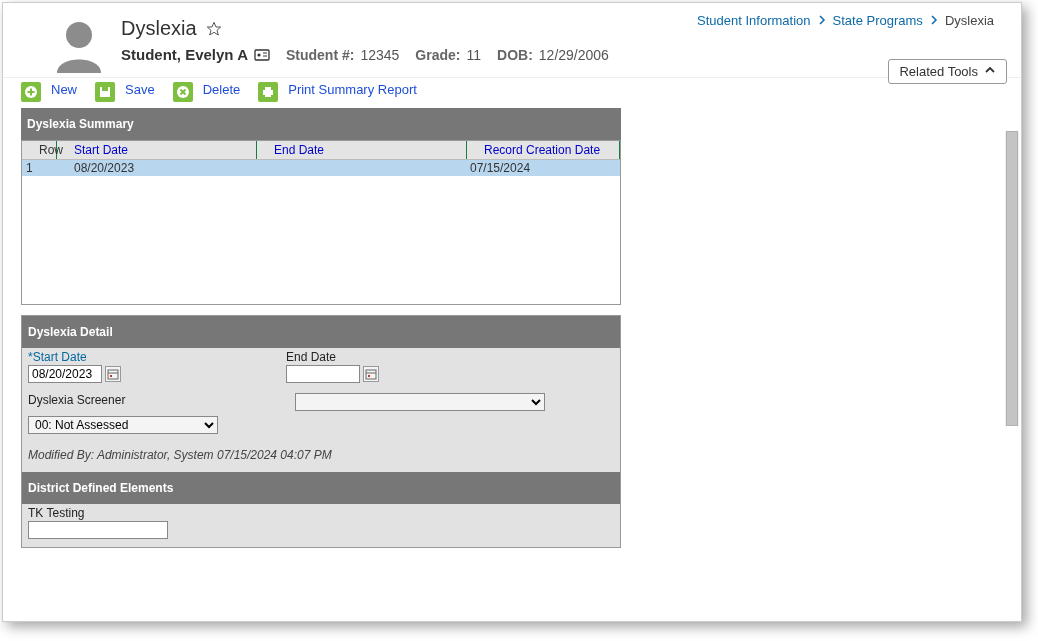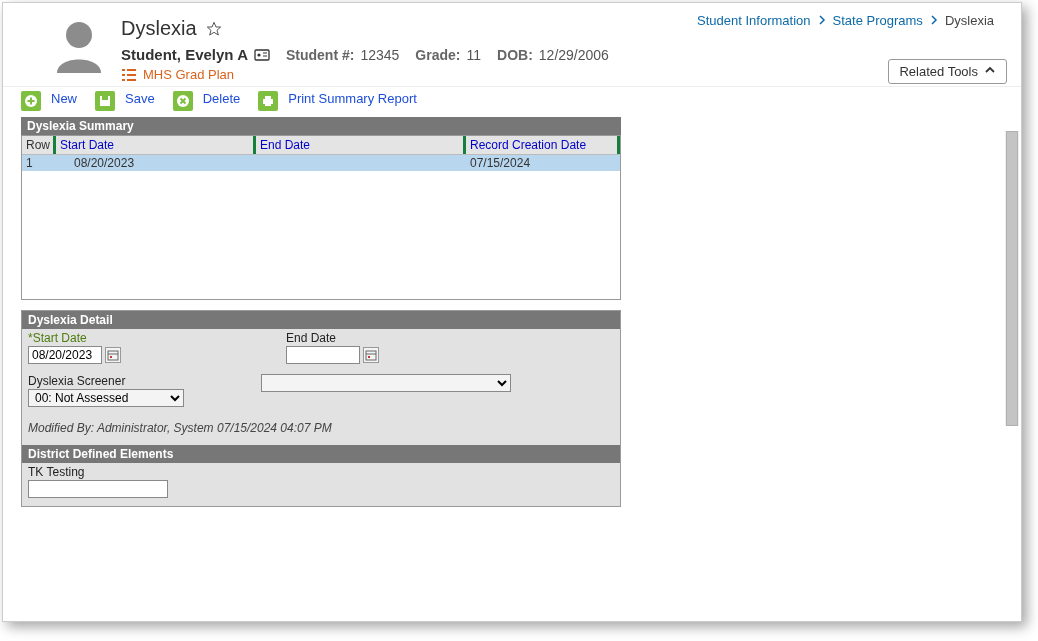--- a/index.html
+++ b/index.html
@@ -133,37 +133,37 @@
       padding: 0 18px;
       display: flex;
       gap: 10px;
     }
     .left-col { width: 600px; }
     .section-header {
       background: #777;
       color: #fff;
       font-weight: 700;
       font-size: 12px;
-      padding: 2px 6px;
+      padding: 9px 6px;
     }
     .summary-table {
       border: 1px solid #999;
       background: #fff;
       height: 165px;
       overflow: hidden;
     }
     .summary-head {
       display: flex;
       background: #e4e4e4;
       border-bottom: 1px solid #bbb;
       font-size: 12px;
     }
     .summary-head .col {
-      padding: 2px 4px;
-      border-right: 3px solid #15803d;
+      padding: 2px 17px;
+      border-right: 1px solid #15803d;
       color: #0000cc;
       font-weight: 400;
     }
     .summary-head .col.row-col { color: #333; width: 34px; }
     .col-start { width: 200px; }
     .col-end { width: 210px; }
     .col-created { flex: 1; border-right: none; }
     .summary-row {
       display: flex;
       background: #b8d6ee;
@@ -190,21 +190,21 @@
       display: flex;
       gap: 30px;
       margin-bottom: 10px;
     }
     .field {
       display: flex;
       flex-direction: column;
       gap: 1px;
     }
     .field-label { font-size: 12px; color: #222; }
-    .field-label.required { color: #4d7c0f; }
+    .field-label.required { color: #0369a1; }
     .date-input-wrap {
       display: flex;
       align-items: center;
       gap: 3px;
     }
     .date-input {
       width: 74px;
       height: 18px;
       font-size: 12px;
       padding: 1px 3px;
@@ -219,21 +219,21 @@
       cursor: pointer;
     }
     .cal-btn svg { width: 12px; height: 12px; }
     .select-input {
       height: 18px;
       font-size: 12px;
       border: 1px solid #888;
       background: #f4f4f4;
       padding: 0 2px;
     }
-    .sel-screener { width: 156px; }
+    .sel-screener { width: 190px; margin-top: 8px; }
     .sel-subtest { width: 250px; }
     .sel-perf { width: 358px; }
     .modified-by {
       font-style: italic;
       font-size: 12px;
       color: #444;
       padding: 4px 0 2px 0;
     }
     .dde-body {
       padding: 2px 6px 8px 6px;
@@ -294,33 +294,20 @@
               <line x1="9" y1="6" x2="13" y2="6" stroke="#333"></line>
               <line x1="9" y1="9" x2="13" y2="9" stroke="#333"></line>
             </svg>
         </span>
         <span class="meta-label">Student #:</span>
         <span class="meta-val">12345</span>
         <span class="meta-label">Grade:</span>
         <span class="meta-val">11</span>
         <span class="meta-label">DOB:</span>
         <span class="meta-val">12/29/2006</span>
-      </div>
-      <div class="gradplan-row">
-        <span class="gradplan-icon">
-          <svg viewBox="0 0 16 14">
-              <line x1="1" y1="2" x2="4" y2="2" stroke="#d9631e" stroke-width="2"></line>
-              <line x1="6" y1="2" x2="15" y2="2" stroke="#d9631e" stroke-width="2"></line>
-              <line x1="1" y1="7" x2="4" y2="7" stroke="#d9631e" stroke-width="2"></line>
-              <line x1="6" y1="7" x2="15" y2="7" stroke="#d9631e" stroke-width="2"></line>
-              <line x1="1" y1="12" x2="4" y2="12" stroke="#d9631e" stroke-width="2"></line>
-              <line x1="6" y1="12" x2="15" y2="12" stroke="#d9631e" stroke-width="2"></line>
-            </svg>
-        </span>
-        <span class="gradplan-link">MHS Grad Plan</span>
       </div>
     </div>
 
     <div class="breadcrumb">
       <a>Student Information</a>
       <span class="sep"><svg viewBox="0 0 10 10">
             <path d="M3 1 L7 5 L3 9" fill="none" stroke="#0d6aa8" stroke-width="1.5"></path>
           </svg></span>
       <a>State Programs</a>
       <span class="sep"><svg viewBox="0 0 10 10">

